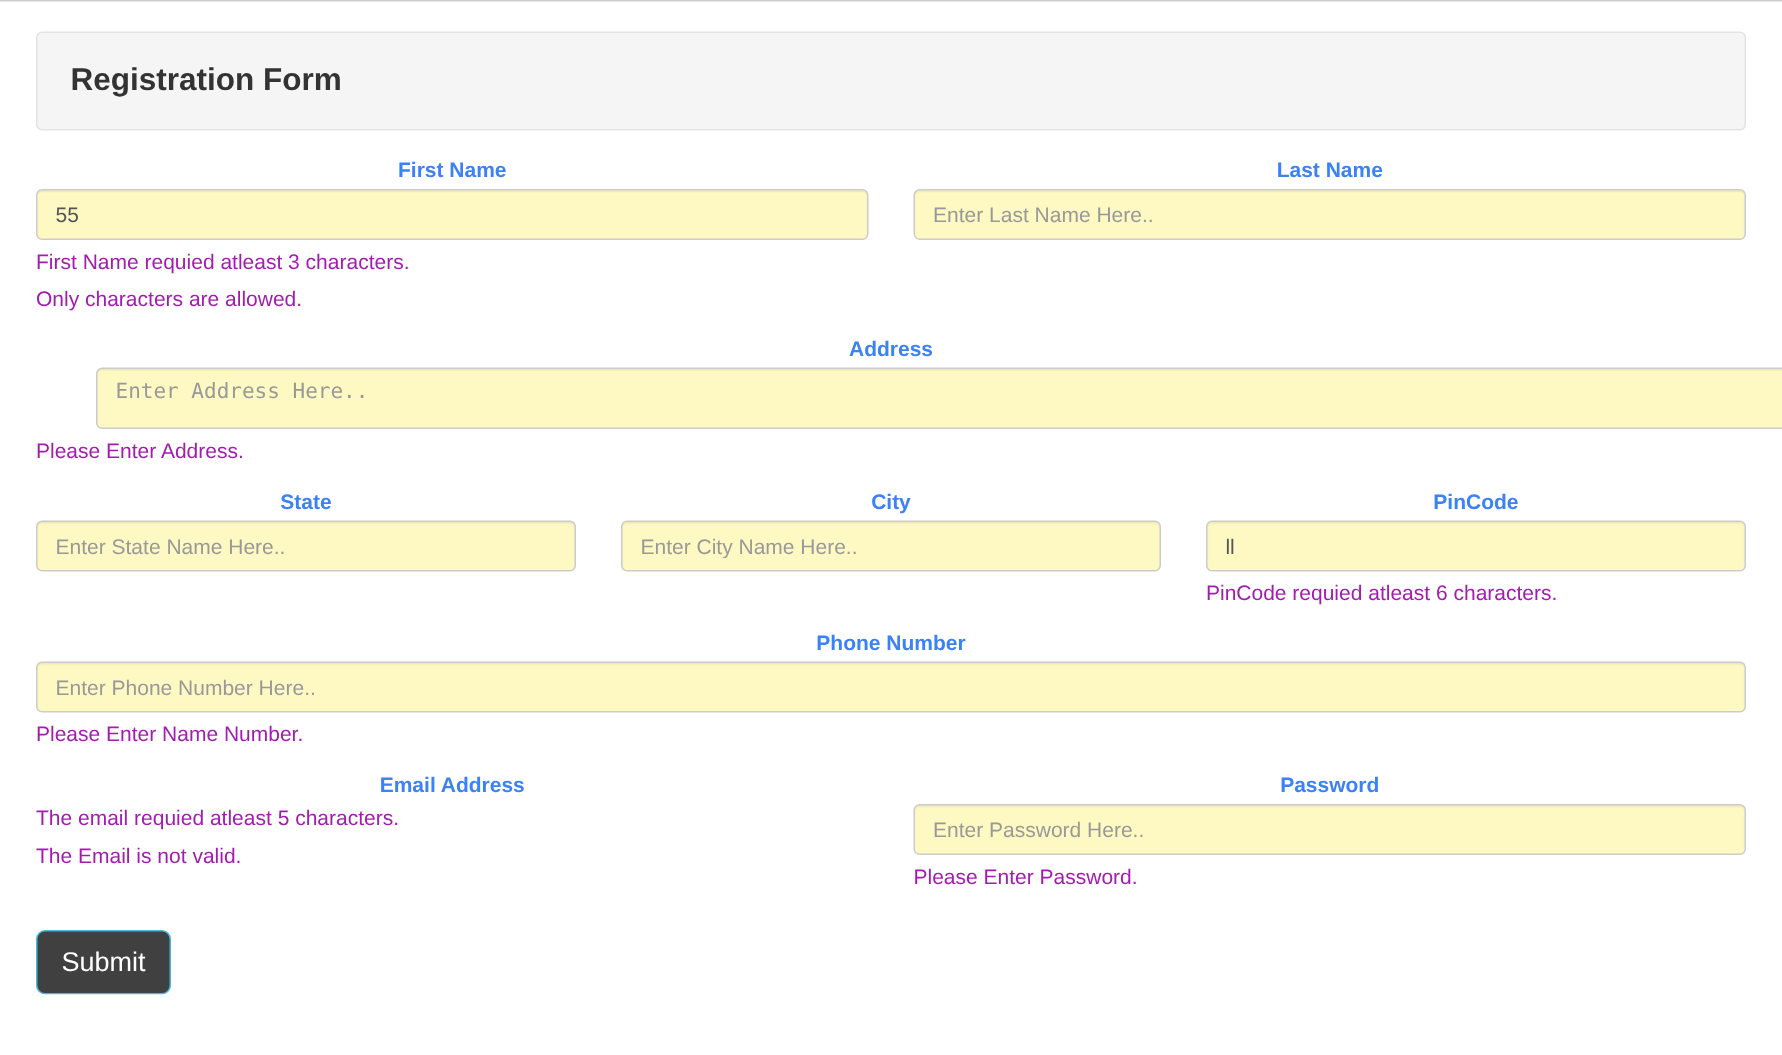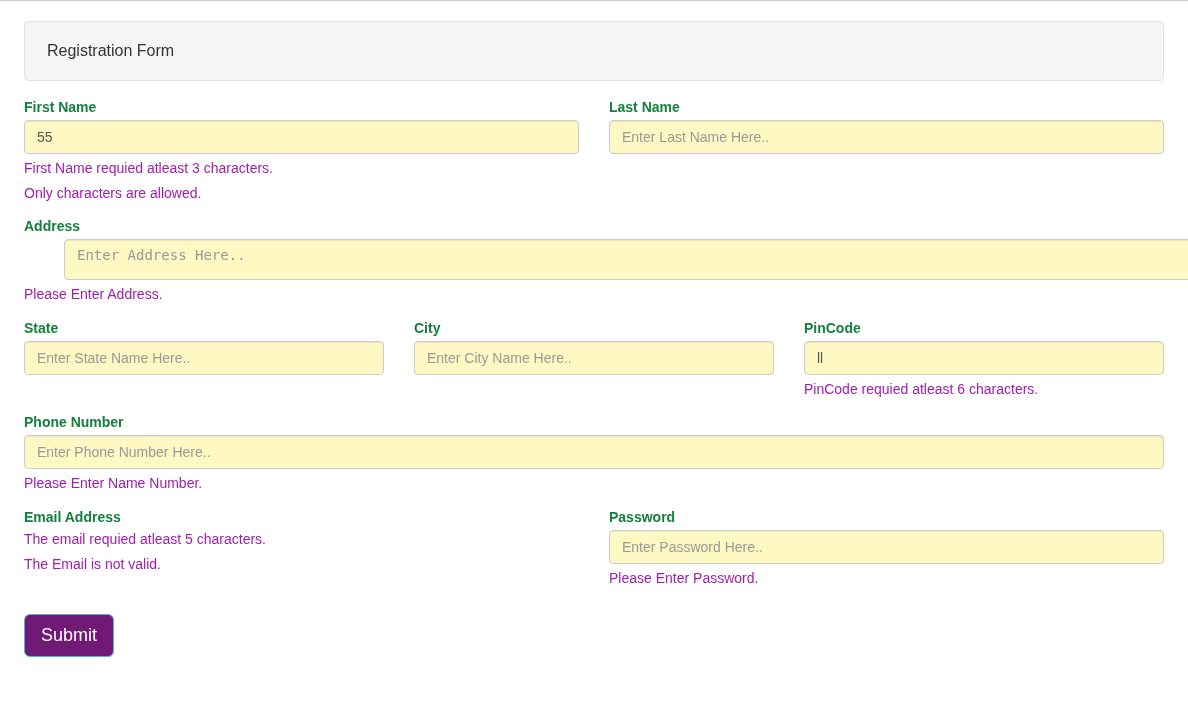--- a/index.html
+++ b/index.html
@@ -24,22 +24,22 @@
     }
     .panel {
       background: #f5f5f5;
       border: 1px solid #e3e3e3;
       border-radius: 4px;
       padding: 20px 22px;
       margin-top: 20px;
       margin-bottom: 18px;
     }
     .panel-title {
-      font-size: 16px;
-      font-weight: 400;
+      font-size: 21px;
+      font-weight: 700;
       color: #333;
     }
     .form-row {
       display: flex;
       flex-wrap: wrap;
       margin-left: -15px;
       margin-right: -15px;
     }
     .col-6 {
       width: 50%;
@@ -56,21 +56,22 @@
       padding-left: 15px;
       padding-right: 15px;
     }
     .form-group {
       margin-bottom: 15px;
     }
     label {
       display: block;
       font-weight: 700;
       margin-bottom: 5px;
-      color: #15803d;
+      color: #3b82f6;
+      text-align: center;
     }
     .form-control {
       display: block;
       width: 100%;
       height: 34px;
       padding: 6px 12px;
       font-size: 14px;
       line-height: 1.42857;
       color: #555;
       background-color: #fef9c3;
@@ -86,21 +87,21 @@
       resize: vertical;
       margin-left: 40px;
     }
     .error {
       color: #a21caf;
       font-size: 14px;
       margin-top: 5px;
       line-height: 1.4;
     }
     .btn-submit {
-      background: #701a75;
+      background: #404040;
       border: 1px solid #46b8da;
       color: #fff;
       font-size: 18px;
       padding: 10px 16px;
       border-radius: 6px;
       cursor: pointer;
       margin-top: 10px;
     }
   </style>
 </head>

